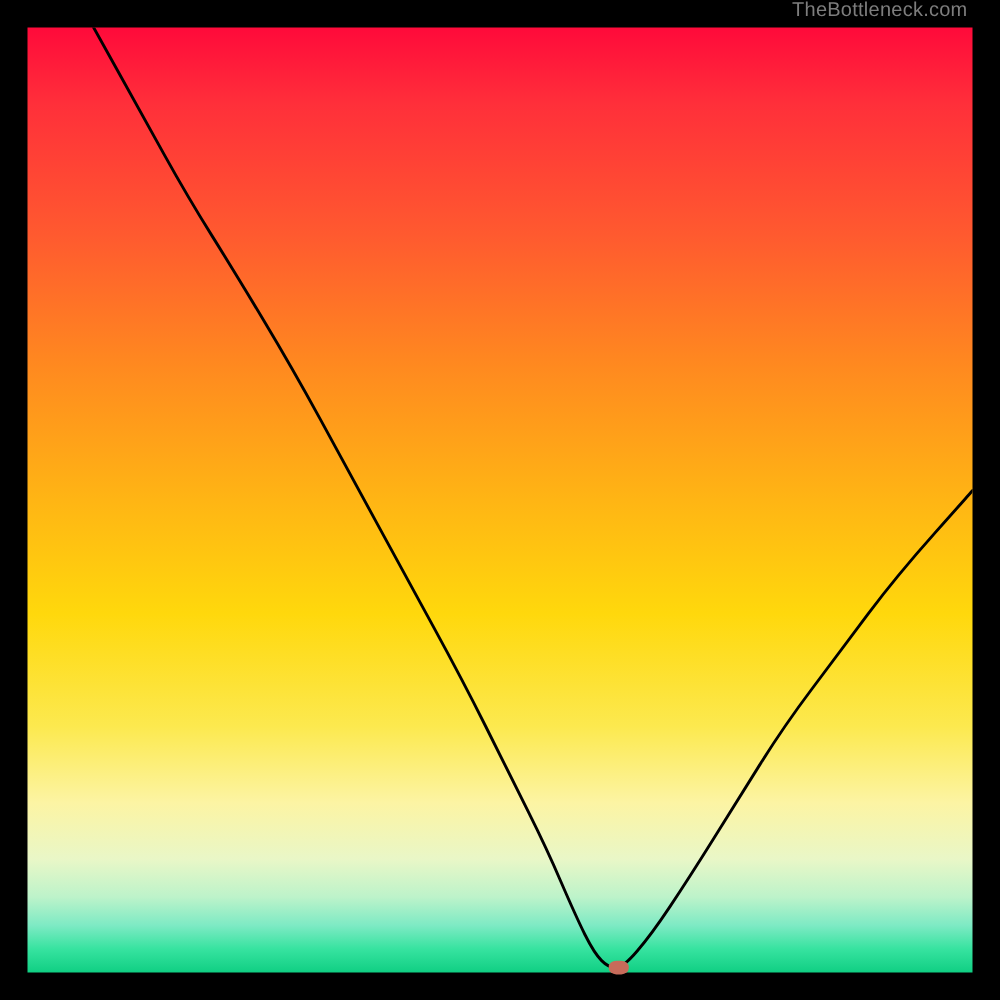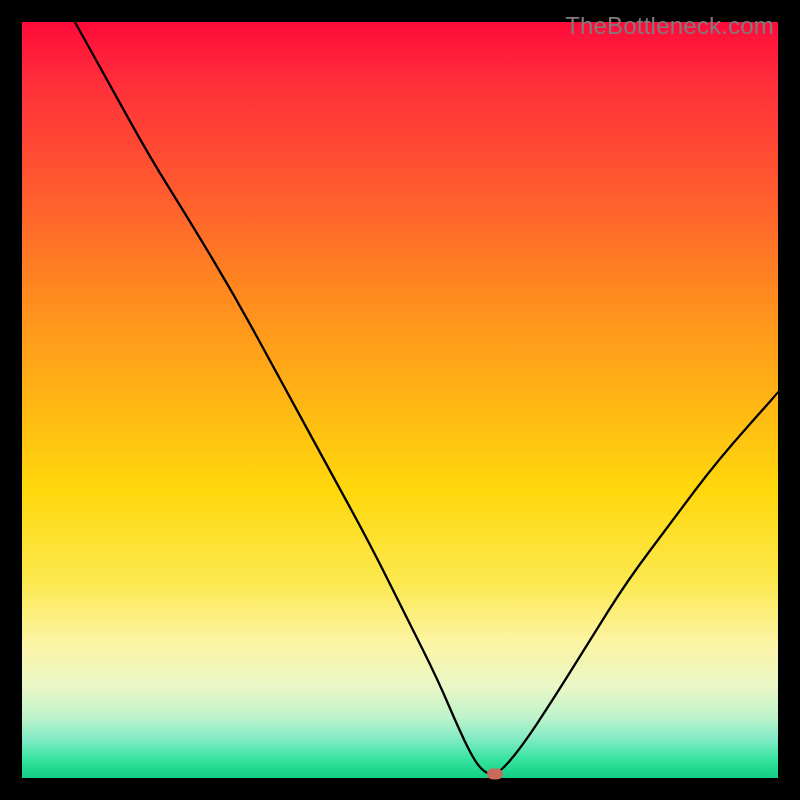--- a/index.html
+++ b/index.html
@@ -41,24 +41,23 @@
       #7eeac4 95%,
       #37e3a0 97.5%,
       #10cf83 100%
     );
   }
   .watermark {
     position: absolute;
     top: 0px;
     right: 26px;
     color: #7d7d7d;
-    font-size: 24px;
+    font-size: 16px;
     letter-spacing: 0.2px;
     z-index: 5;
-    margin-top: 12px;
   }
   svg.curve {
     position: absolute;
     left: 0;
     top: 0;
     width: 756px;
     height: 756px;
     z-index: 2;
   }
   .minimum-marker {

